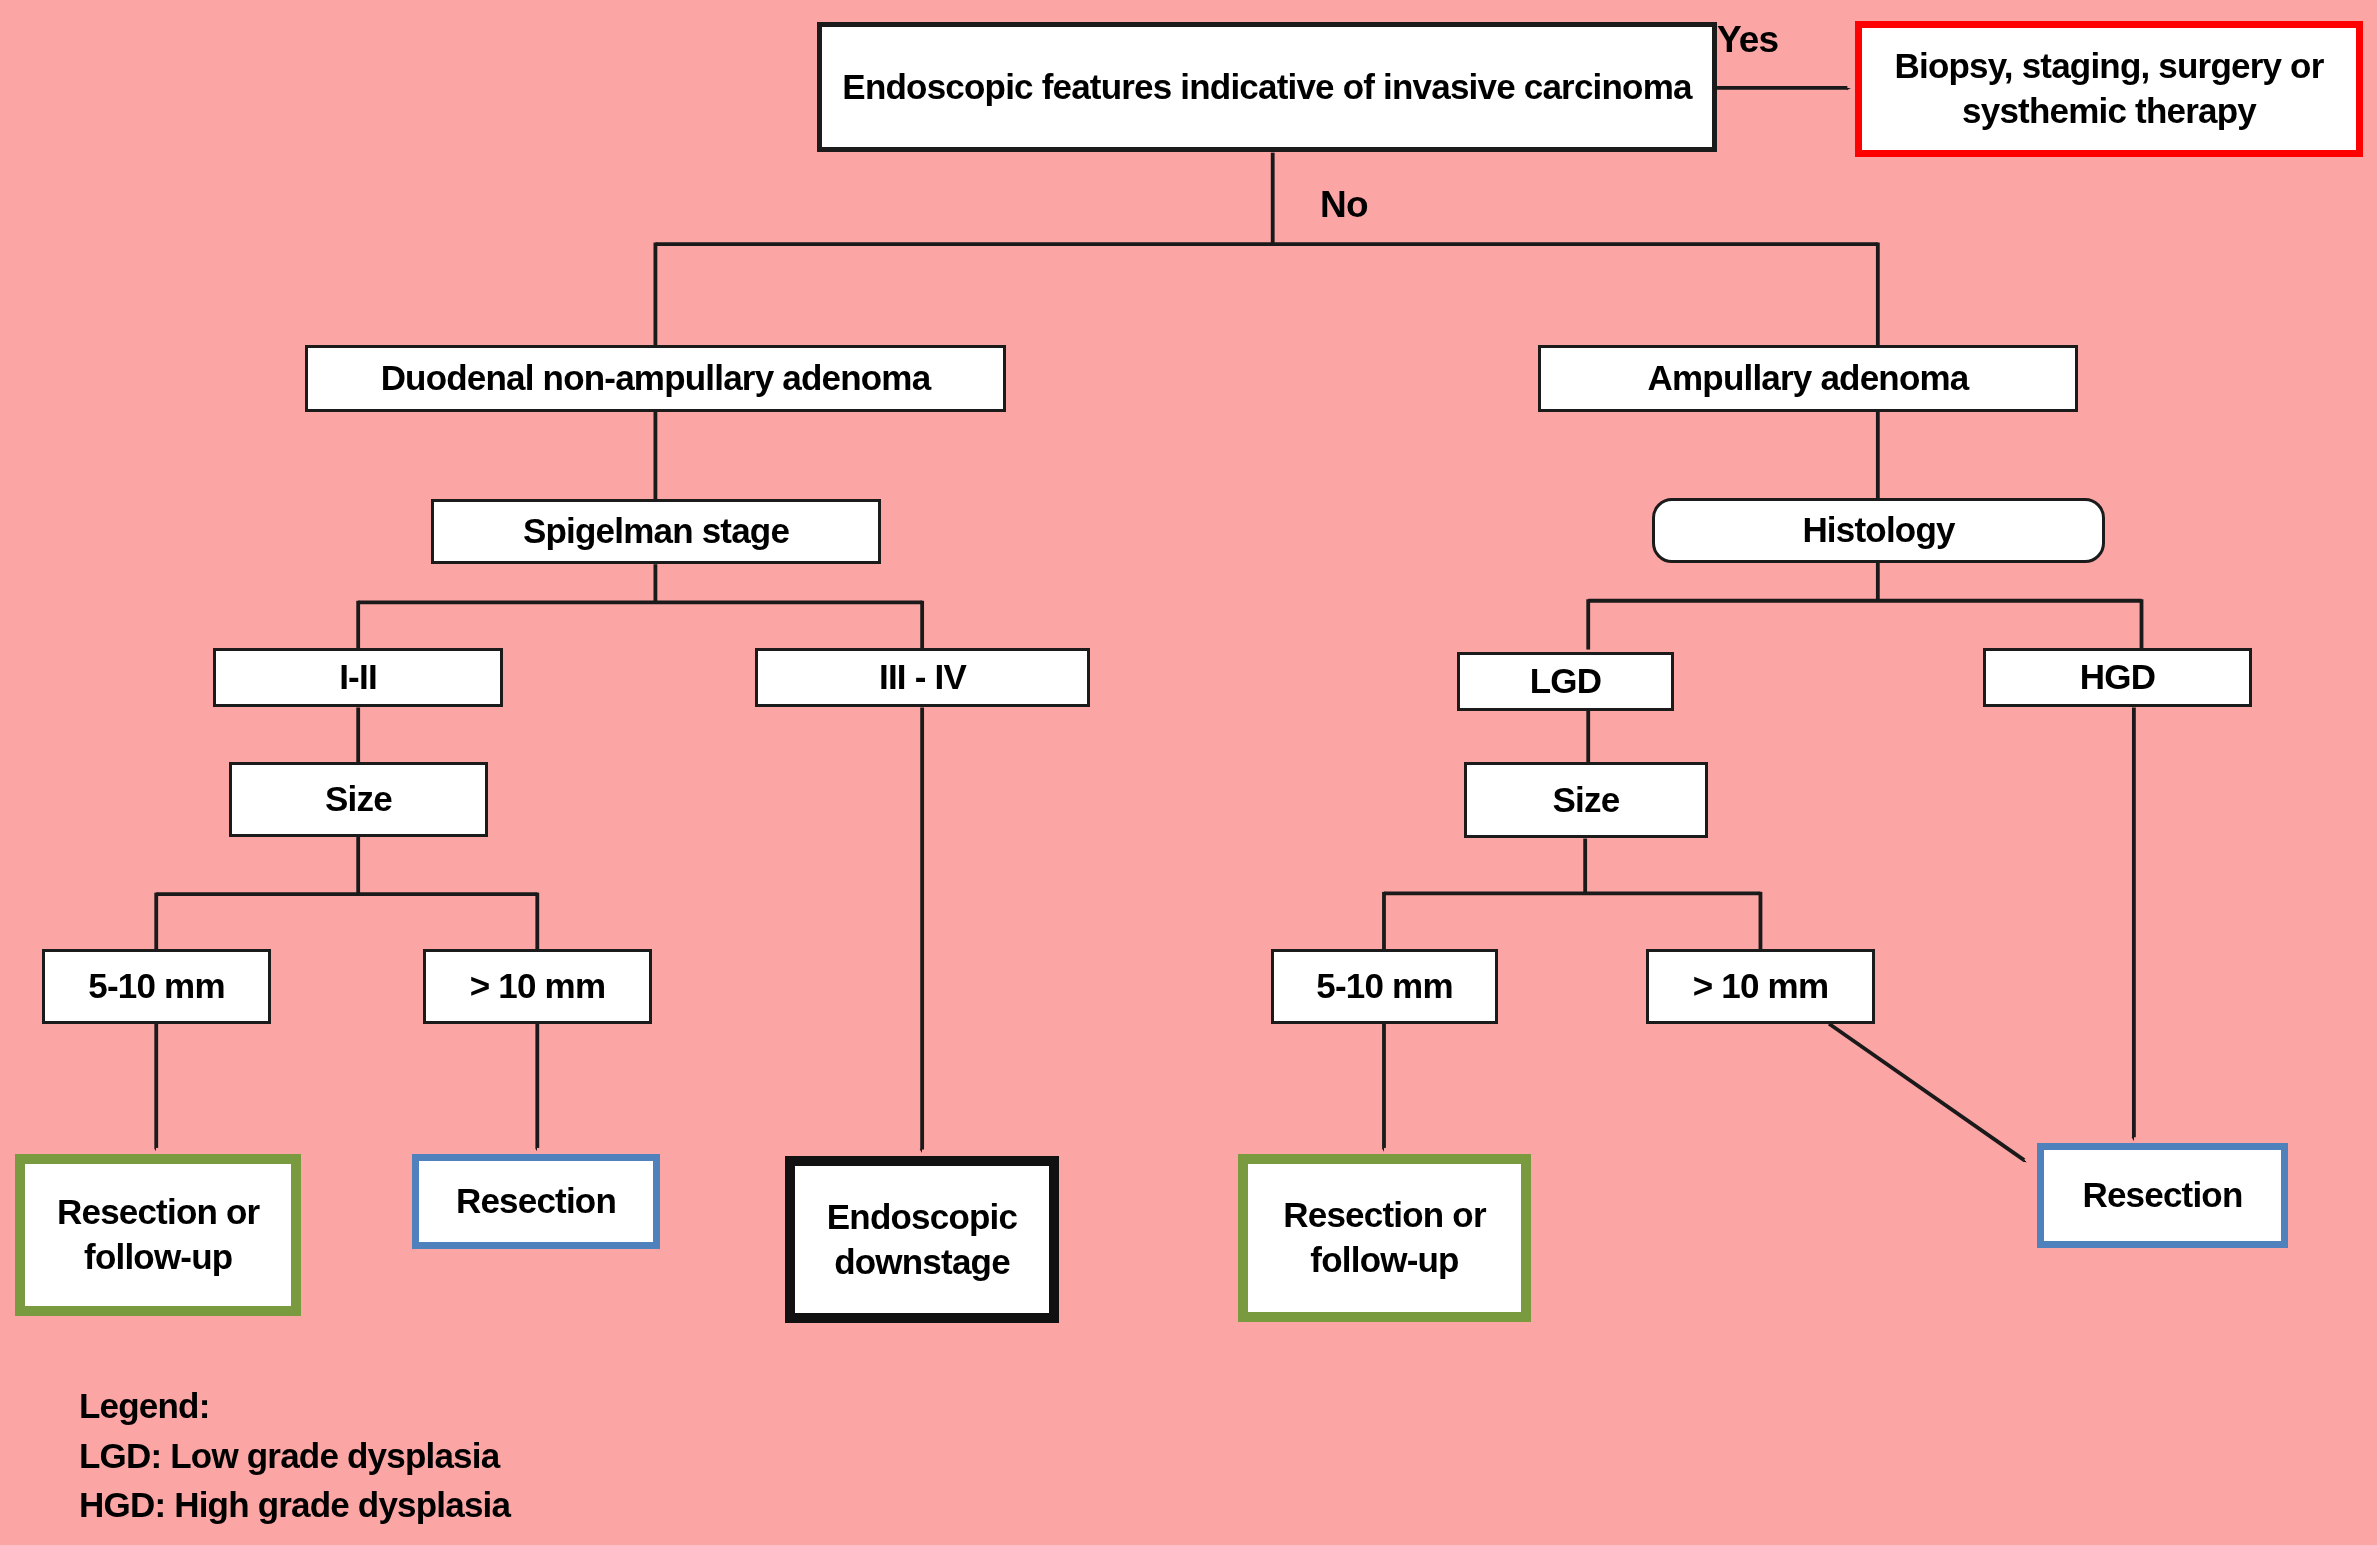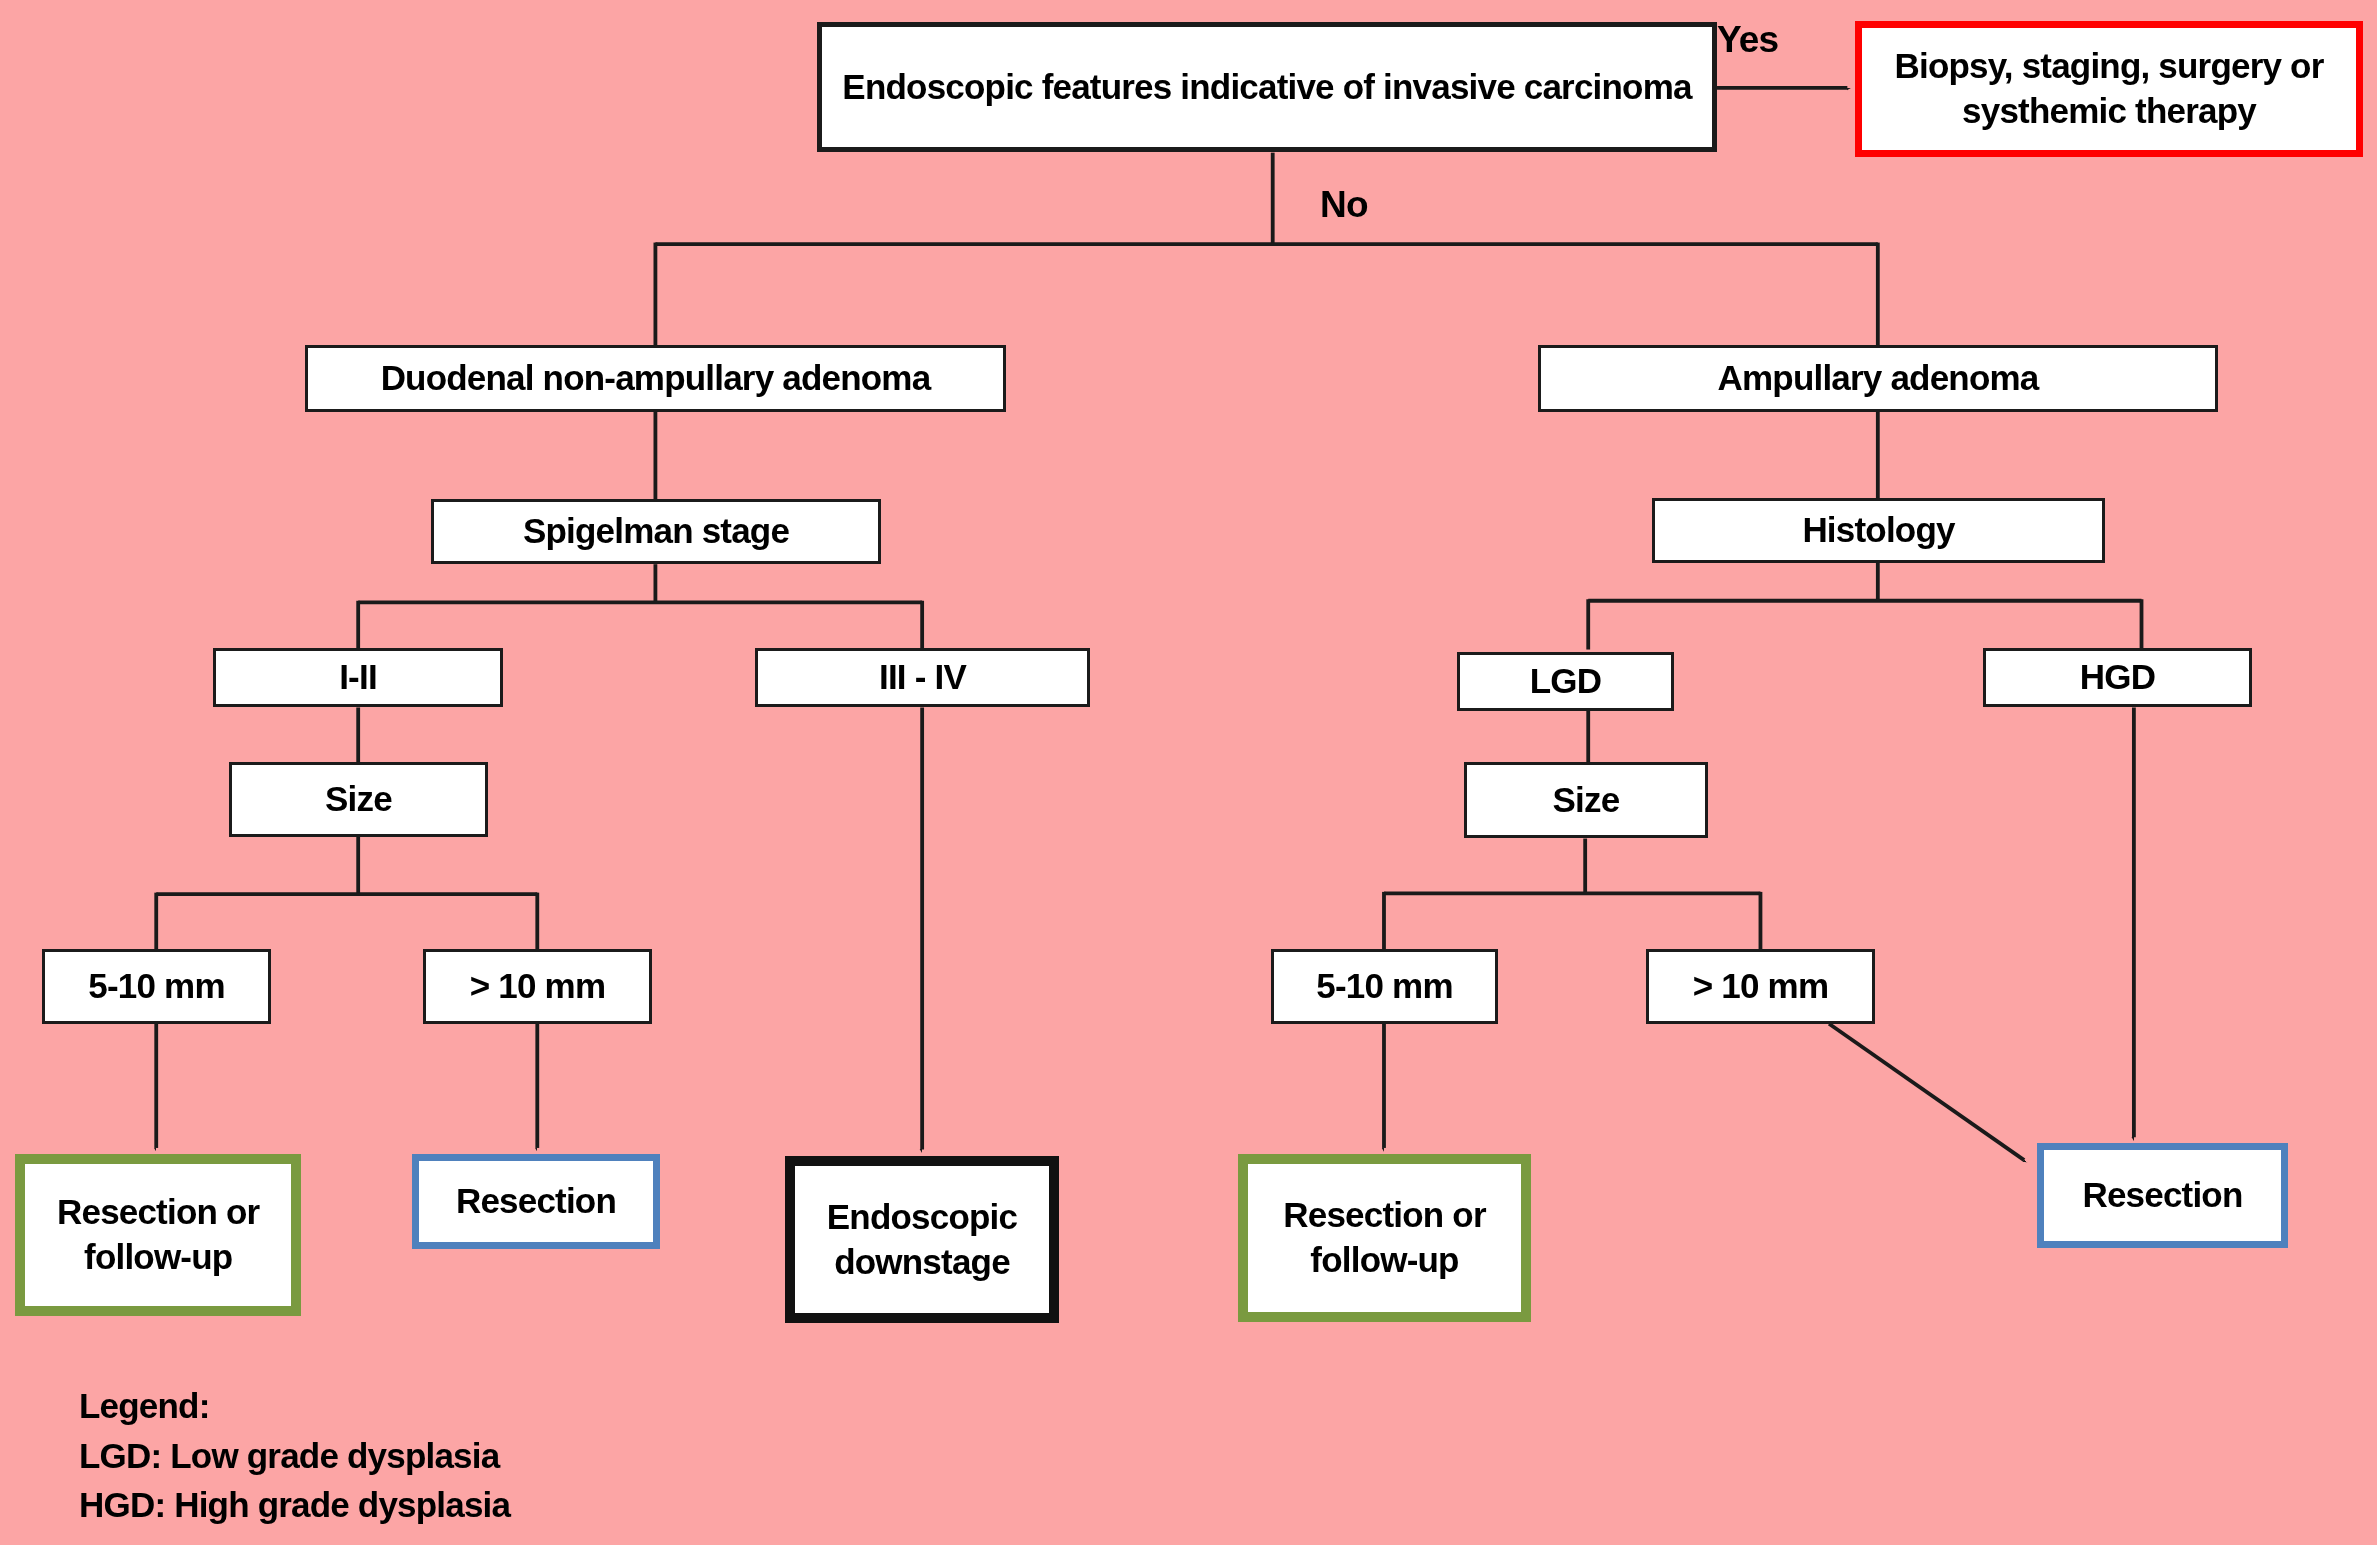--- a/index.html
+++ b/index.html
@@ -100,29 +100,29 @@
   </div>
 
   <div class="node" style="left:305px;top:345px;width:701px;height:67px;">
     <span>Duodenal non-ampullary adenoma</span>
   </div>
 
   <div class="node red" style="left:1855px;top:20.6px;width:508px;height:136px;">
     <span>Biopsy, staging, surgery or systhemic therapy</span>
   </div>
 
-  <div class="node" style="left:1538px;top:345px;width:680px;height:67px;">
+  <div class="node" style="left:1538px;top:345px;width:540px;height:67px;">
     <span>Ampullary adenoma</span>
   </div>
 
   <div class="node" style="left:431px;top:499px;width:450px;height:65px;">
     <span>Spigelman stage</span>
   </div>
 
-  <div class="node" style="left:1652px;top:498px;width:453px;height:65px;">
+  <div class="node" style="left:1652px;top:498px;width:453px;height:65px;border-radius:20px;">
     <span>Histology</span>
   </div>
 
   <div class="node" style="left:213px;top:648px;width:290px;height:59px;">
     <span>I-II</span>
   </div>
 
   <div class="node" style="left:755px;top:648px;width:335px;height:59px;">
     <span>III - IV</span>
   </div>

